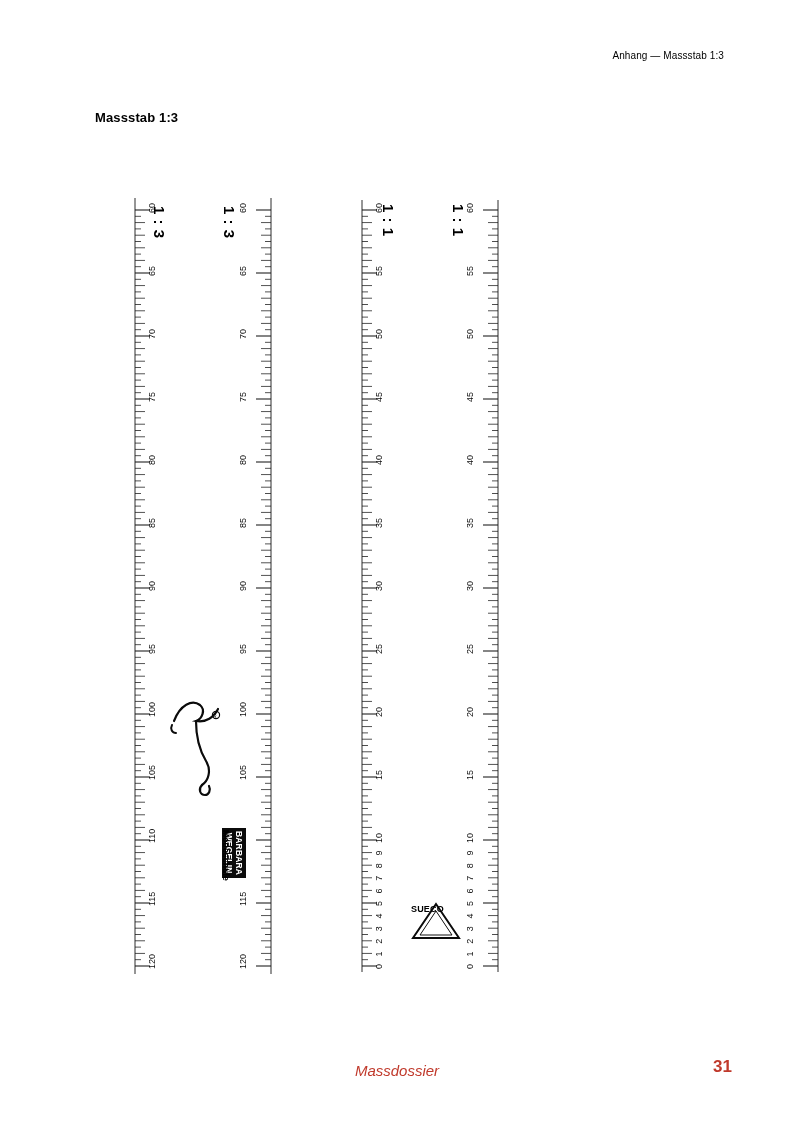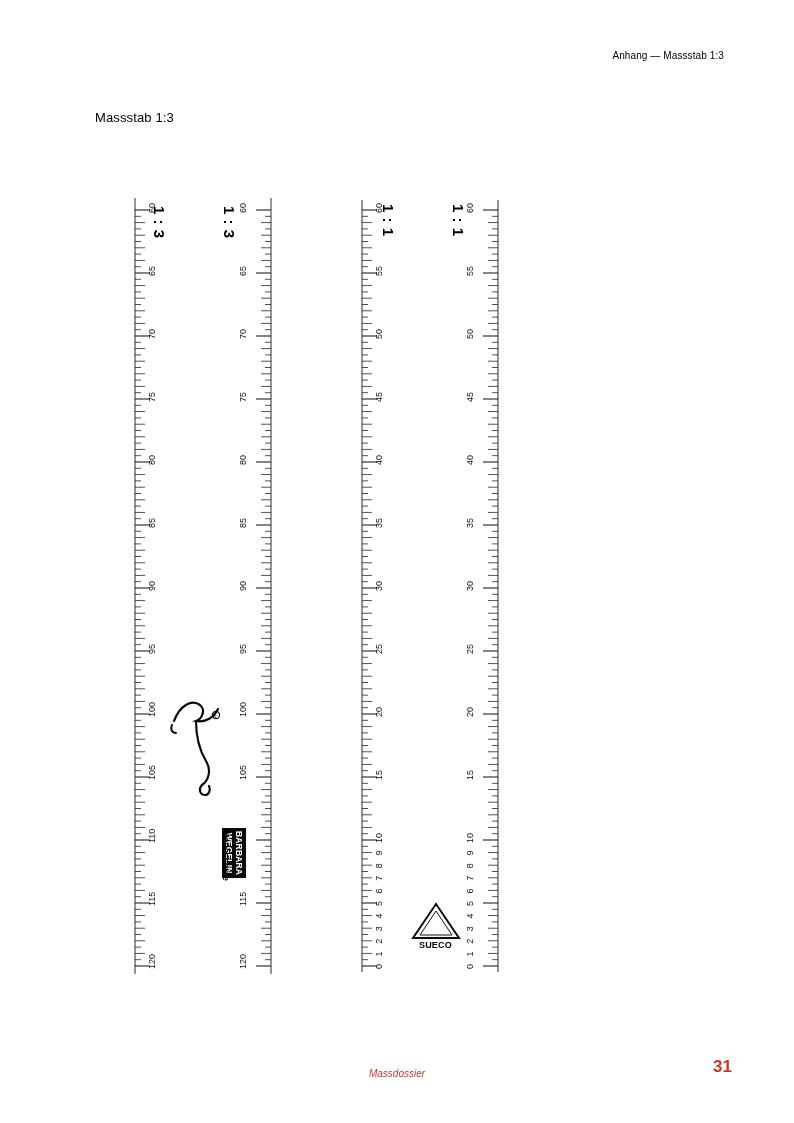--- a/index.html
+++ b/index.html
@@ -33,38 +33,38 @@
 
   
   .title-block {
     position: absolute;
     top: 110px;
     left: 95px;
     width: 620px;
   }
   .doc-title {
     font-size: 13px;
-    font-weight: normal;
+    font-weight: bold;
     margin: 0 0 4px 0;
     letter-spacing: 0.01em;
   }
   .doc-subtitle {
     font-size: 12.5px;
     margin: 0;
     letter-spacing: 0.005em;
   }
 
   
   .footer-center {
     position: absolute;
     bottom: 44px;
     left: 0;
     width: 794px;
     text-align: center;
-    font-size: 10px;
+    font-size: 15px;
     font-style: italic;
     color: #c0392b;
   }
   .page-number {
     position: absolute;
     bottom: 46px;
     right: 62px;
     font-size: 17px;
     font-weight: bold;
     color: #c0392b;
@@ -759,21 +759,21 @@
           </g>
       </svg>
 
       <div class="scale-tag rot90" style="left:42px; top:16px;">1 : 1</div>
       <div class="scale-tag rot90" style="left:112px; top:16px;">1 : 1</div>
 
       <svg class="logo-squiggle" style="left:55px; top:712px;" width="52" height="42" viewBox="0 0 52 42">
         <polygon points="26,4 49,38 3,38" fill="none" stroke="#111" stroke-width="2"></polygon>
         <polygon points="26,11 42,35 10,35" fill="none" stroke="#111" stroke-width="1"></polygon>
       </svg>
-      <div class="sueco-mark" style="left:64px; top:716px;margin-top:36px;">SUECO</div>
+      <div class="sueco-mark" style="left:56px; top:716px;">SUECO</div>
     </div>
 
   </div>
 
   <div class="footer-center">Massdossier</div>
 
   <div class="page-number">31</div>
 
 </div>
 

